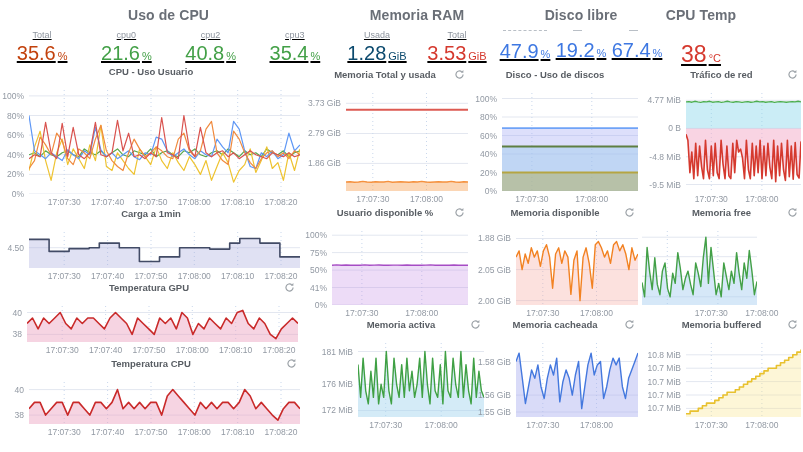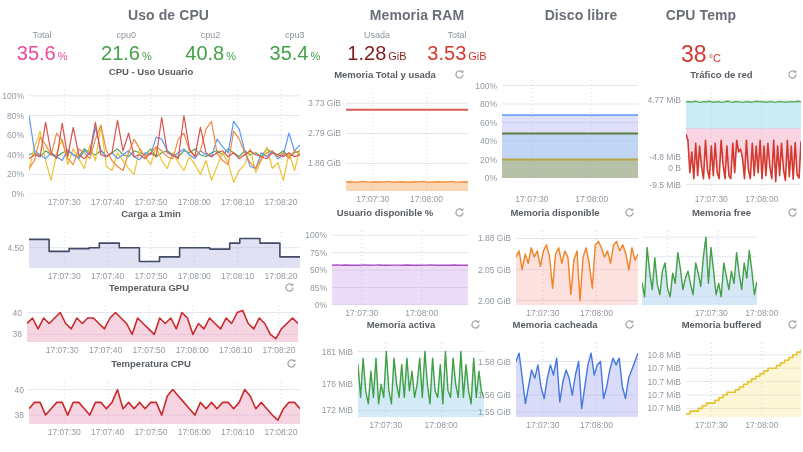--- a/index.html
+++ b/index.html
@@ -2,21 +2,21 @@
 <html><head>
 <meta charset="utf-8">
 <style>
   html,body{margin:0;padding:0;background:#fff;font-family:"Liberation Sans",sans-serif;}
   .dash{position:relative;width:803px;height:452px;background:#ffffff;overflow:hidden;}
   
   .stats-row{position:absolute;left:0;top:0;width:803px;height:66px;display:flex;}
   .stat-sec{position:relative;padding-top:7px;box-sizing:border-box;}
   .sec-title{font-size:14px;color:#6a6f77;text-align:center;font-weight:bold;letter-spacing:.1px;}
   .sec-items{display:flex;justify-content:space-around;margin-top:7px;}
-  .stat{text-align:center;min-width:46px;}
+  .stat{text-align:center;min-width:46px;text-decoration:underline;}
   .stat-label{font-size:9px;color:#8d949e;margin-bottom:3px;height:10px;}
   .spark{height:9px;width:44px;margin:0 auto 1px auto;position:relative;}
   .spark.dashed{border-top:1px dashed #b9bfc6;}
   .spark.tick:before{content:"";position:absolute;left:14px;top:0;width:9px;border-top:1px solid #b9bfc6;}
   .stat-value{font-size:20px;font-weight:500;line-height:1;white-space:nowrap;}
   .stat-big .stat-value{font-size:23px;}
   .unit{font-size:11px;margin-left:2px;}
   
   .panel{position:absolute;display:flex;flex-direction:column;box-sizing:border-box;}
   .ptitle{height:13px;position:relative;text-align:center;font-size:9.5px;color:#585d63;font-weight:bold;flex:none;}
@@ -33,21 +33,21 @@
 <body>
 
 <div class="dash">
 
   <div class="stats-row">
     <section class="stat-sec" style="width:337px">
       <div class="sec-title">Uso de CPU</div>
       <div class="sec-items">
         <div class="stat">
           <div class="stat-label">Total</div>
-          <div class="stat-value" style="color: #ec4899;"><span>35.6</span><span class="unit">%</span></div>
+          <div class="stat-value" style="color: #c2410c;"><span>35.6</span><span class="unit">%</span></div>
         </div>
         <div class="stat">
           <div class="stat-label">cpu0</div>
           <div class="stat-value" style="color: rgb(67, 160, 71);"><span>21.6</span><span class="unit">%</span></div>
         </div>
         <div class="stat">
           <div class="stat-label">cpu2</div>
           <div class="stat-value" style="color: rgb(67, 160, 71);"><span>40.8</span><span class="unit">%</span></div>
         </div>
         <div class="stat">
@@ -55,31 +55,45 @@
           <div class="stat-value" style="color: rgb(67, 160, 71);"><span>35.4</span><span class="unit">%</span></div>
         </div>
       </div>
     </section>
 
     <section class="stat-sec" style="width:160px">
       <div class="sec-title">Memoria RAM</div>
       <div class="sec-items">
         <div class="stat">
           <div class="stat-label">Usada</div>
-          <div class="stat-value" style="color: #7f1d1d;"><span>1.28</span><span class="unit">GiB</span></div>
+          <div class="stat-value" style="color: #0c4a6e;"><span>1.28</span><span class="unit">GiB</span></div>
         </div>
         <div class="stat">
           <div class="stat-label">Total</div>
           <div class="stat-value" style="color: rgb(213, 57, 46);"><span>3.53</span><span class="unit">GiB</span></div>
         </div>
       </div>
     </section>
 
     <section class="stat-sec" style="width:168px">
       <div class="sec-title">Disco libre</div>
+      <div class="sec-items">
+        <div class="stat">
+          <div class="spark dashed"></div>
+          <div class="stat-value" style="color: rgb(62, 120, 226);"><span>47.9</span><span class="unit">%</span></div>
+        </div>
+        <div class="stat">
+          <div class="spark tick"></div>
+          <div class="stat-value" style="color: rgb(62, 120, 226);"><span>19.2</span><span class="unit">%</span></div>
+        </div>
+        <div class="stat">
+          <div class="spark tick"></div>
+          <div class="stat-value" style="color: rgb(62, 120, 226);"><span>67.4</span><span class="unit">%</span></div>
+        </div>
+      </div>
     </section>
 
     <section class="stat-sec" style="width:72px">
       <div class="sec-title">CPU Temp</div>
       <div class="sec-items">
         <div class="stat stat-big">
           <div class="stat-label"></div>
           <div class="stat-value" style="color: rgb(213, 57, 46);"><span>38</span><span class="unit">°C</span></div>
         </div>
       </div>
@@ -154,20 +168,21 @@
           </svg>
         </div>
       </div>
     <div class="xlab">
         <span style="left: 70.84px;">17:07:30</span>
         <span style="left: 124.52px;">17:08:00</span>
       </div>
   </div>
 
   <div class="panel" style="left:472px;top:69px;width:166px;height:136px;--gw:30px">
+    <div class="ptitle"><span>Disco - Uso de discos</span></div>
     <div class="pbody">
         <div class="ylab">
           <span style="top: 0.54717px;">100%</span>
           <span style="top: 19.0377px;">80%</span>
           <span style="top: 37.5283px;">60%</span>
           <span style="top: 56.0189px;">40%</span>
           <span style="top: 74.5094px;">20%</span>
           <span style="top: 93px;">0%</span>
         </div>
         <div class="plot">
@@ -196,21 +211,21 @@
   </div>
 
   <div class="panel" style="left:642px;top:69px;width:159px;height:136px;--gw:44px">
     <div class="ptitle"><span>Tráfico de red</span><button class="refresh"><svg width="11" height="11" viewBox="0 0 16 16">
             <path d="M13.2 8a5.2 5.2 0 1 1-1.9-4" fill="none" stroke="#9aa0a6" stroke-width="1.7"></path>
             <path d="M13.6 1.6v3.8h-3.8z" fill="#9aa0a6"></path>
           </svg></button></div>
     <div class="pbody">
         <div class="ylab">
           <span style="top: 2.26145px;">4.77 MiB</span>
-          <span style="top: 30.4217px; margin-top: 40px;">0 B</span>
+          <span style="top: 30.4217px;">0 B</span>
           <span style="top: 58.759px;">-4.8 MiB</span>
           <span style="top: 86.506px;">-9.5 MiB</span>
         </div>
         <div class="plot">
           <svg width="115" height="98">
             <line x1="0" y1="7.3" x2="115" y2="7.3" stroke="#e3e7f0" stroke-width="1"></line>
             <line x1="0" y1="35.4" x2="115" y2="35.4" stroke="#e3e7f0" stroke-width="1"></line>
             <line x1="0" y1="63.8" x2="115" y2="63.8" stroke="#e3e7f0" stroke-width="1"></line>
             <line x1="0" y1="91.5" x2="115" y2="91.5" stroke="#e3e7f0" stroke-width="1"></line>
             <line x1="25.3" y1="0" x2="25.3" y2="98" stroke="#c9d7ec" stroke-width="1" stroke-dasharray="1,3"></line>
@@ -261,21 +276,21 @@
   <div class="panel" style="left:302px;top:207px;width:166px;height:112px;--gw:30px">
     <div class="ptitle"><span>Usuario disponible %</span><button class="refresh"><svg width="11" height="11" viewBox="0 0 16 16">
             <path d="M13.2 8a5.2 5.2 0 1 1-1.9-4" fill="none" stroke="#9aa0a6" stroke-width="1.7"></path>
             <path d="M13.6 1.6v3.8h-3.8z" fill="#9aa0a6"></path>
           </svg></button></div>
     <div class="pbody">
         <div class="ylab">
           <span style="top: -0.811321px;">100%</span>
           <span style="top: 16.6415px; margin-left: 40px;">75%</span>
           <span style="top: 34.0943px;">50%</span>
-          <span style="top: 51.5472px;">85%</span>
+          <span style="top: 51.5472px;">41%</span>
           <span style="top: 69px;">0%</span>
         </div>
         <div class="plot">
           <svg width="136" height="74">
             <line x1="0" y1="4.2" x2="136" y2="4.2" stroke="#e3e7f0" stroke-width="1"></line>
             <line x1="0" y1="21.6" x2="136" y2="21.6" stroke="#e3e7f0" stroke-width="1"></line>
             <line x1="0" y1="39.1" x2="136" y2="39.1" stroke="#e3e7f0" stroke-width="1"></line>
             <line x1="0" y1="56.5" x2="136" y2="56.5" stroke="#e3e7f0" stroke-width="1"></line>
             <line x1="0" y1="74.0" x2="136" y2="74.0" stroke="#e3e7f0" stroke-width="1"></line>
             <line x1="29.9" y1="0" x2="29.9" y2="74" stroke="#c9d7ec" stroke-width="1" stroke-dasharray="1,3"></line>

